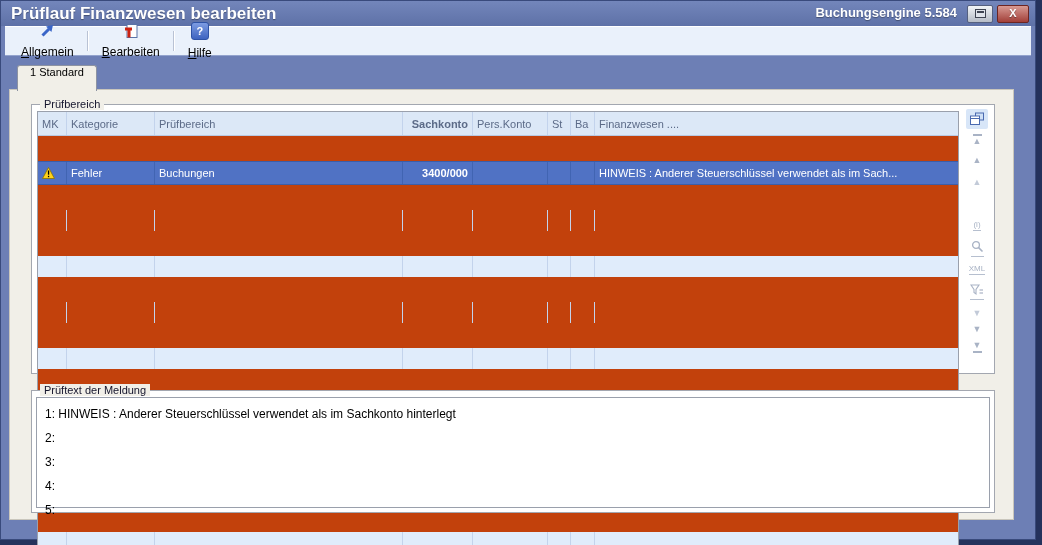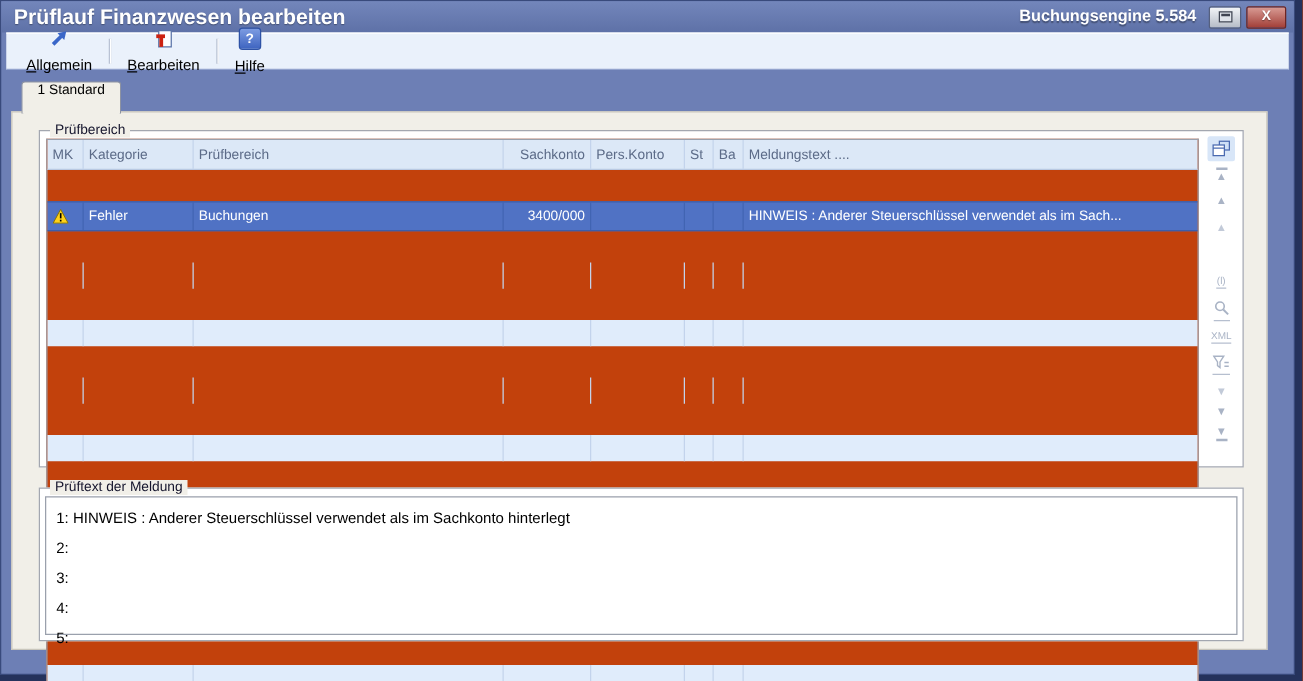--- a/index.html
+++ b/index.html
@@ -77,21 +77,21 @@
   }
   .thead{display:flex;height:23px;background:#dce8f7;color:#5c6b88;
     border-bottom:1px solid #b9c9e2;}
   .thead .cell{display:flex;align-items:center;}
   .row{display:flex;height:21px;margin-top:25px;}
   .cell{box-sizing:border-box;padding:0 4px;border-right:1px solid #c3d3ec;
     overflow:hidden;white-space:nowrap;display:flex;align-items:center;}
   .c-mk{width:29px;}
   .c-kat{width:88px;}
   .c-pb{width:248px;}
-  .c-sk{width:70px;justify-content:flex-end;}
+  .c-sk{width:70px;justify-content:flex-end;font-weight:bold;}
   .c-pk{width:75px;}
   .c-st{width:23px;}
   .c-ba{width:24px;}
   .c-mt{flex:1;border-right:none;}
   .row-selected{
     background:#5072c4;color:#ffffff;height:22px;
     border-top:1px solid #3c5da8;border-bottom:1px solid #3c5da8;
   }
   .row-selected .cell{border-right:1px solid #4164b2;}
   .row-selected .c-mt{border-right:none;}
@@ -168,21 +168,21 @@
 
       <div class="table">
         <div class="thead">
           <div class="cell c-mk">MK</div>
           <div class="cell c-kat">Kategorie</div>
           <div class="cell c-pb">Prüfbereich</div>
           <div class="cell c-sk">Sachkonto</div>
           <div class="cell c-pk">Pers.Konto</div>
           <div class="cell c-st">St</div>
           <div class="cell c-ba">Ba</div>
-          <div class="cell c-mt">Meldungstext ....</div>
+          <div class="cell c-mt">Finanzwesen ....</div>
         </div>
         <div class="tbody">
           <div class="row row-selected">
             <div class="cell c-mk">
               <span class="warn-icon">
                 <svg width="13" height="12" viewBox="0 0 13 12">
                   <polygon points="6.5,0.5 12.5,11.5 0.5,11.5" fill="#ffd21a" stroke="#8a7400" stroke-width="0.8"></polygon>
                   <rect x="5.9" y="3.5" width="1.3" height="4.2" fill="#000"></rect>
                   <rect x="5.9" y="8.8" width="1.3" height="1.4" fill="#000"></rect>
                 </svg>

